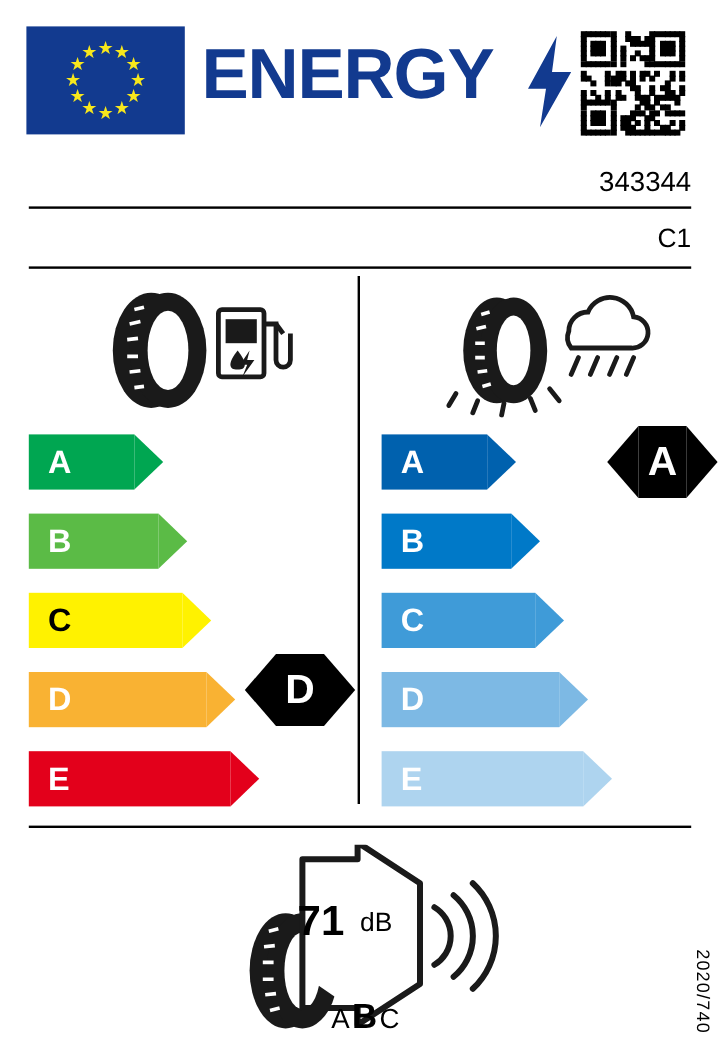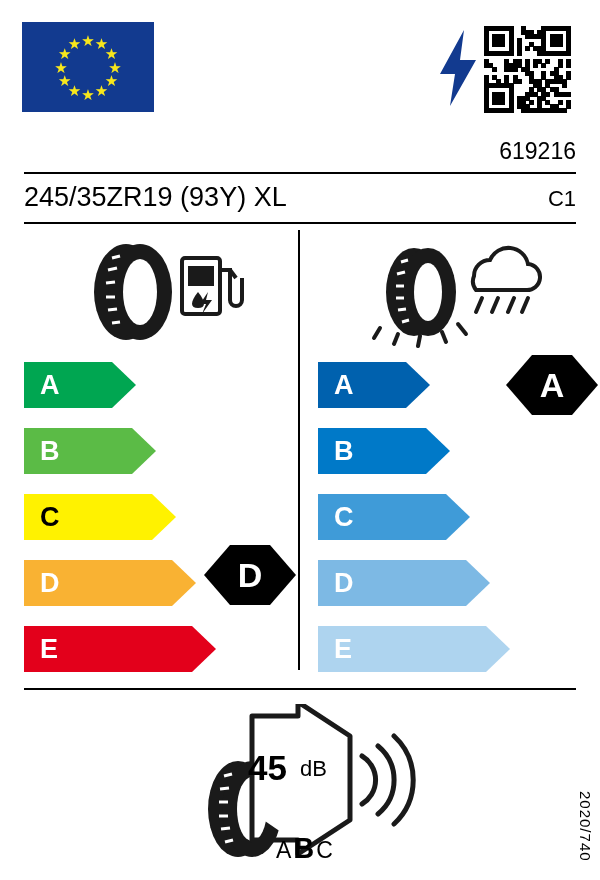--- a/index.html
+++ b/index.html
@@ -179,20 +179,21 @@
       <div class="star" style="left: 81.8827px; top: 51px;">★</div>
       <div class="star" style="left: 72px; top: 60.8827px;">★</div>
       <div class="star" style="left: 58.5px; top: 64.5px;">★</div>
       <div class="star" style="left: 45px; top: 60.8827px;">★</div>
       <div class="star" style="left: 35.1173px; top: 51px;">★</div>
       <div class="star" style="left: 31.5px; top: 37.5px;">★</div>
       <div class="star" style="left: 35.1173px; top: 24px;">★</div>
       <div class="star" style="left: 45px; top: 14.1173px;">★</div>
     </div>
 
+  <div class="energy-word">ENERGY</div>
 
   <svg class="bolt" viewBox="0 0 40 76">
     <polygon points="26,0 2,44 17,44 12,76 38,30 22,30" fill="#123a8f"></polygon>
   </svg>
 
   <div class="qr" id="qr">
       <div class="qr-cell" style="left: 36.8571px; top: 0px; width: 5px; height: 5px;"></div>
       <div class="qr-cell" style="left: 36.8571px; top: 4.09524px; width: 5px; height: 5px;"></div>
       <div class="qr-cell" style="left: 40.9524px; top: 4.09524px; width: 5px; height: 5px;"></div>
       <div class="qr-cell" style="left: 45.0476px; top: 4.09524px; width: 5px; height: 5px;"></div>
@@ -408,25 +409,24 @@
       <div class="qr-cell" style="left: 24.5714px; top: 77.8095px; width: 5px; height: 5px;"></div>
       <div class="qr-cell" style="left: 0px; top: 81.9048px; width: 5px; height: 5px;"></div>
       <div class="qr-cell" style="left: 4.09524px; top: 81.9048px; width: 5px; height: 5px;"></div>
       <div class="qr-cell" style="left: 8.19048px; top: 81.9048px; width: 5px; height: 5px;"></div>
       <div class="qr-cell" style="left: 12.2857px; top: 81.9048px; width: 5px; height: 5px;"></div>
       <div class="qr-cell" style="left: 16.381px; top: 81.9048px; width: 5px; height: 5px;"></div>
       <div class="qr-cell" style="left: 20.4762px; top: 81.9048px; width: 5px; height: 5px;"></div>
       <div class="qr-cell" style="left: 24.5714px; top: 81.9048px; width: 5px; height: 5px;"></div>
     </div>
 
-  <div class="serial">619216</div>
+  <div class="serial">343344</div>
 
   <div class="rule" style="left:24px; top:172px; width:552px; height:2px;"></div>
 
-  <div class="tyre-size">245/35ZR19 (93Y) XL</div>
   <div class="tyre-class">C1</div>
 
   <div class="rule" style="left:24px; top:222px; width:552px; height:2px;"></div>
 
   <div class="divider-v" style="left:298px; top:230px; height:440px;"></div>
 
   <svg class="tyre-svg" style="left:78px; top:240px; width:170px; height:105px;" viewBox="0 0 170 105">
     <ellipse cx="48" cy="52" rx="32" ry="48" fill="#1a1a1a"></ellipse>
     <ellipse cx="62" cy="52" rx="32" ry="48" fill="#1a1a1a"></ellipse>
     <ellipse cx="62" cy="52" rx="17" ry="33" fill="#fff"></ellipse>
@@ -570,21 +570,21 @@
     </g>
     <path d="M62 8 L62 108 L126 152 L126 -34 Z" fill="#fff"></path>
     <path d="M62 12 h46 V-2 l52 34 v84 l-52 34 v-14 H62 Z" fill="none" stroke="#1a1a1a" stroke-width="5" stroke-linejoin="round"></path>
     <g fill="none" stroke="#1a1a1a" stroke-width="5" stroke-linecap="round">
       <path d="M172 52 a28 28 0 0 1 0 48"></path>
       <path d="M188 42 a44 44 0 0 1 0 68"></path>
       <path d="M204 32 a60 60 0 0 1 0 88"></path>
     </g>
   </svg>
 
-  <div class="noise-db" style="left:248px; top:748px; font-size:35px;">45</div>
+  <div class="noise-db" style="left:248px; top:748px; font-size:35px;">71</div>
   <div class="noise-db" style="left:300px; top:756px; font-size:22px; font-weight:normal;">dB</div>
 
   <div class="noise-class-row">
     <span>A</span><span class="sel">B</span><span>C</span>
   </div>
 
   <div class="sidecode">2020/740</div>
 </div>
 
 </body></html>

